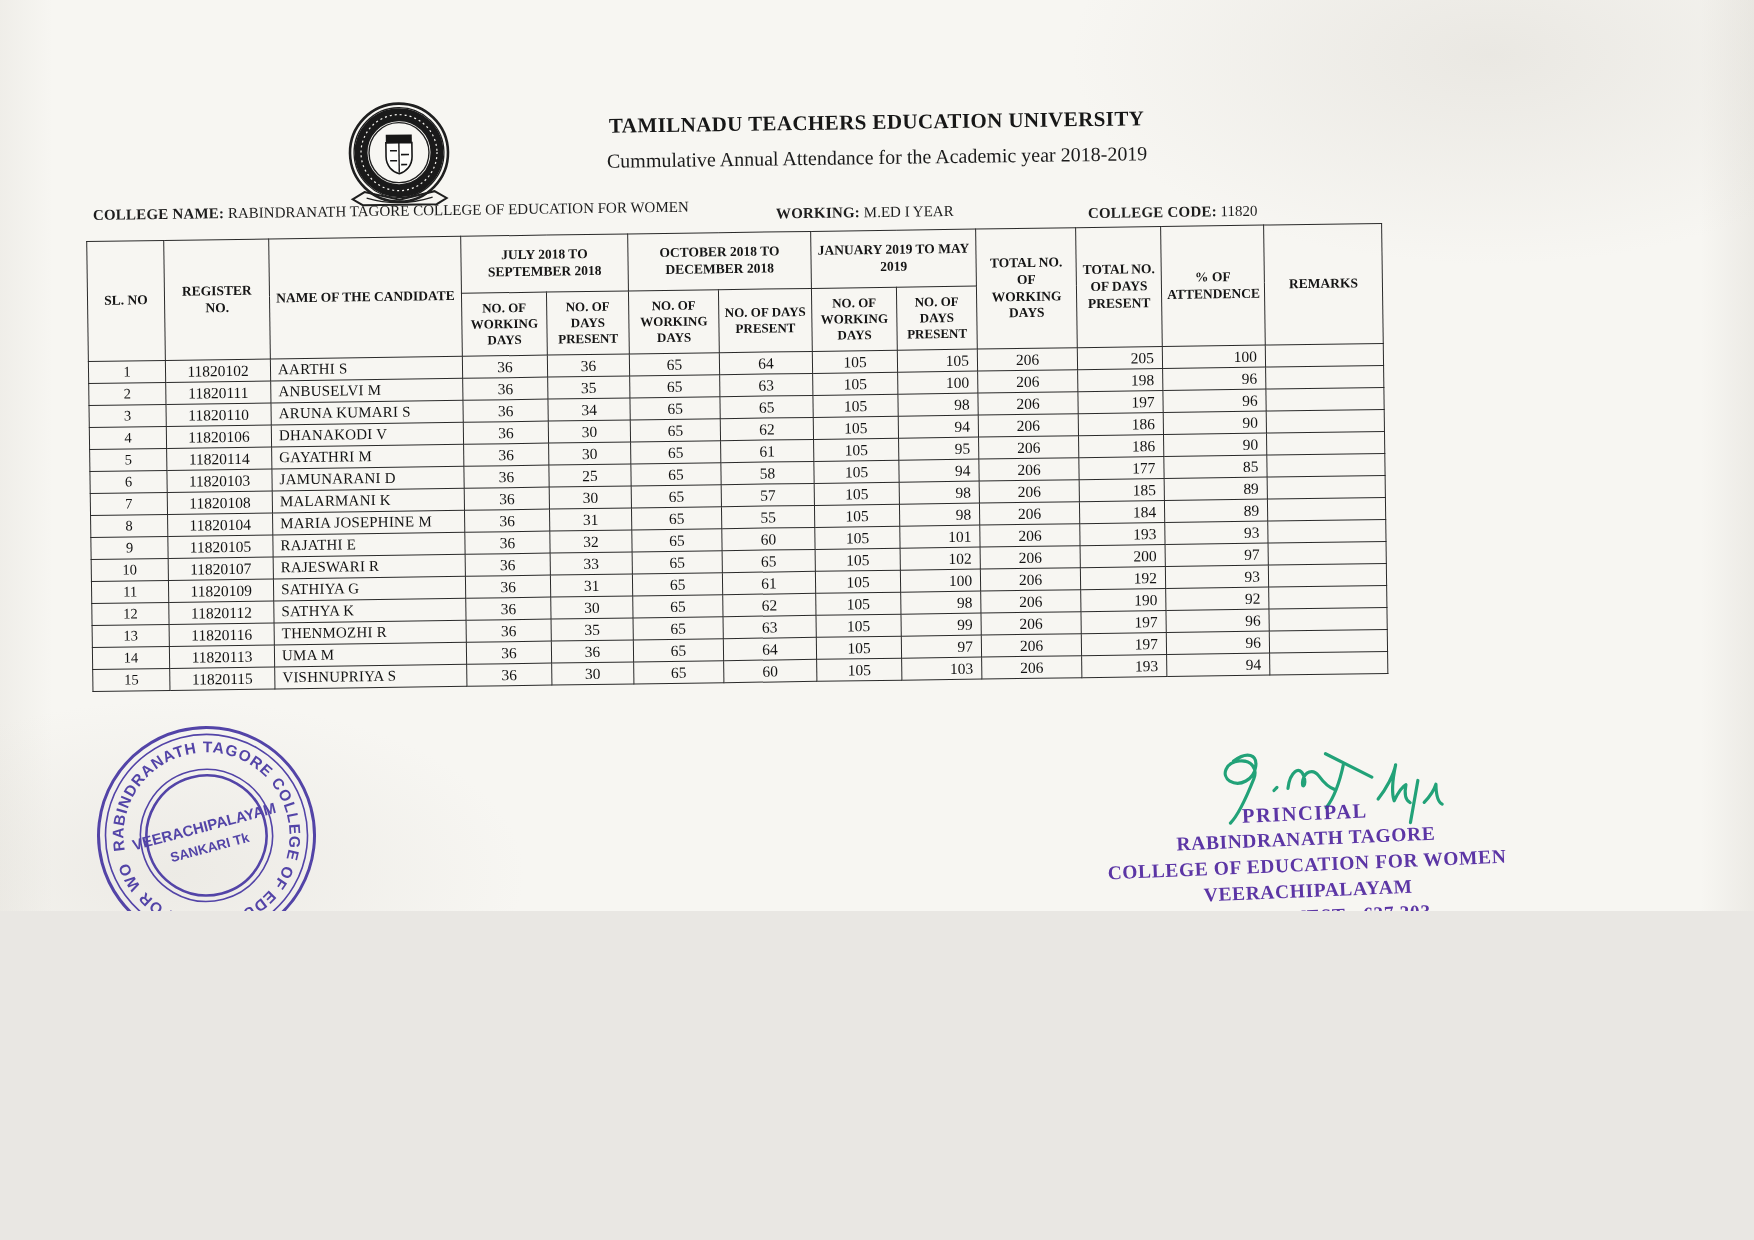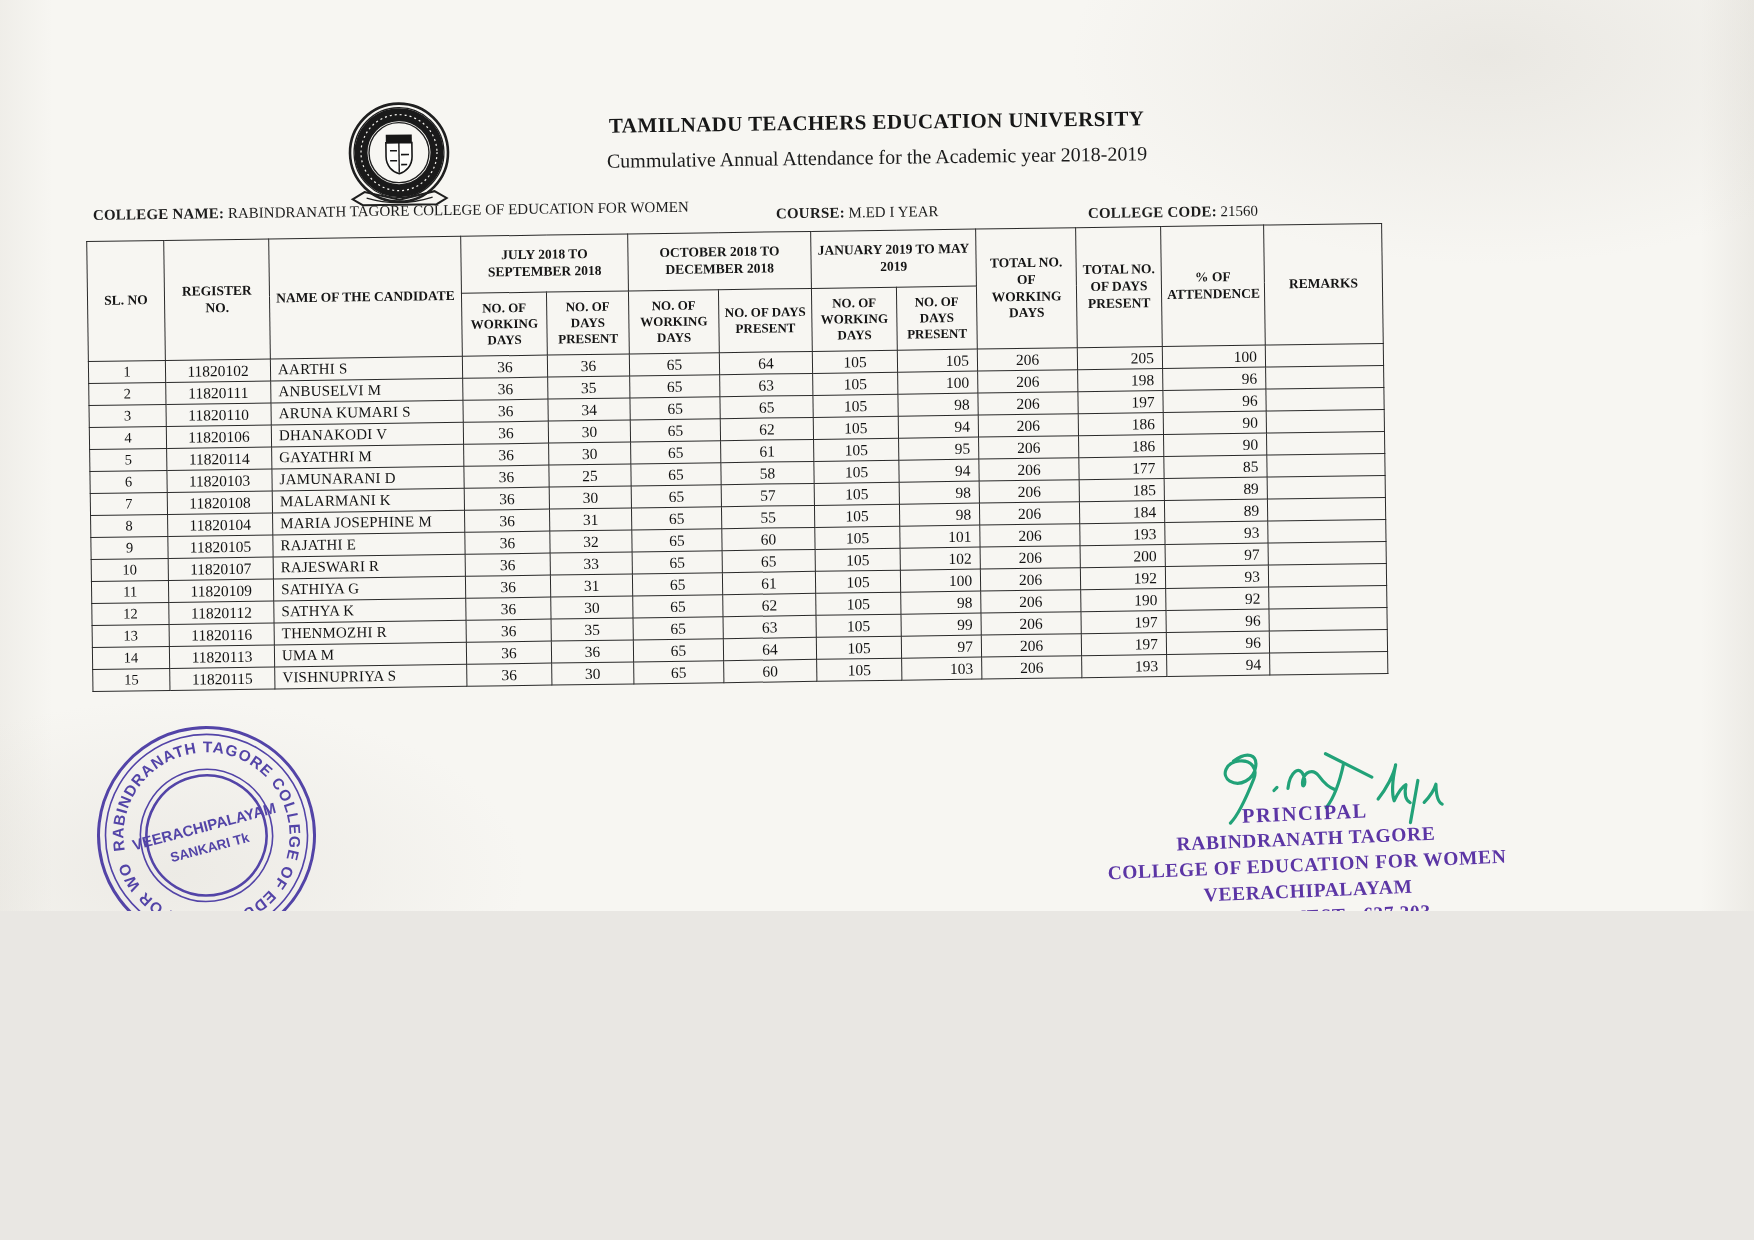--- a/index.html
+++ b/index.html
@@ -105,26 +105,26 @@
 
     <div class="doc-title">TAMILNADU TEACHERS EDUCATION UNIVERSITY</div>
     <div class="doc-subtitle">Cummulative Annual Attendance for the Academic year 2018-2019</div>
 
     <div class="info-line">
       <div class="info-college">
         <span class="lbl">COLLEGE NAME:</span>
         <span>RABINDRANATH TAGORE COLLEGE OF EDUCATION FOR WOMEN</span>
       </div>
       <div class="info-course">
-        <span class="lbl">COURSE:</span>
+        <span class="lbl">WORKING:</span>
         <span>M.ED I YEAR</span>
       </div>
       <div class="info-code">
         <span class="lbl">COLLEGE CODE:</span>
-        <span>21560</span>
+        <span>11820</span>
       </div>
     </div>
 
     <table class="att-table">
       <colgroup>
         <col style="width:77px">
           <col style="width:105px">
           <col style="width:192px">
         <col style="width:85px">
           <col style="width:82px">

